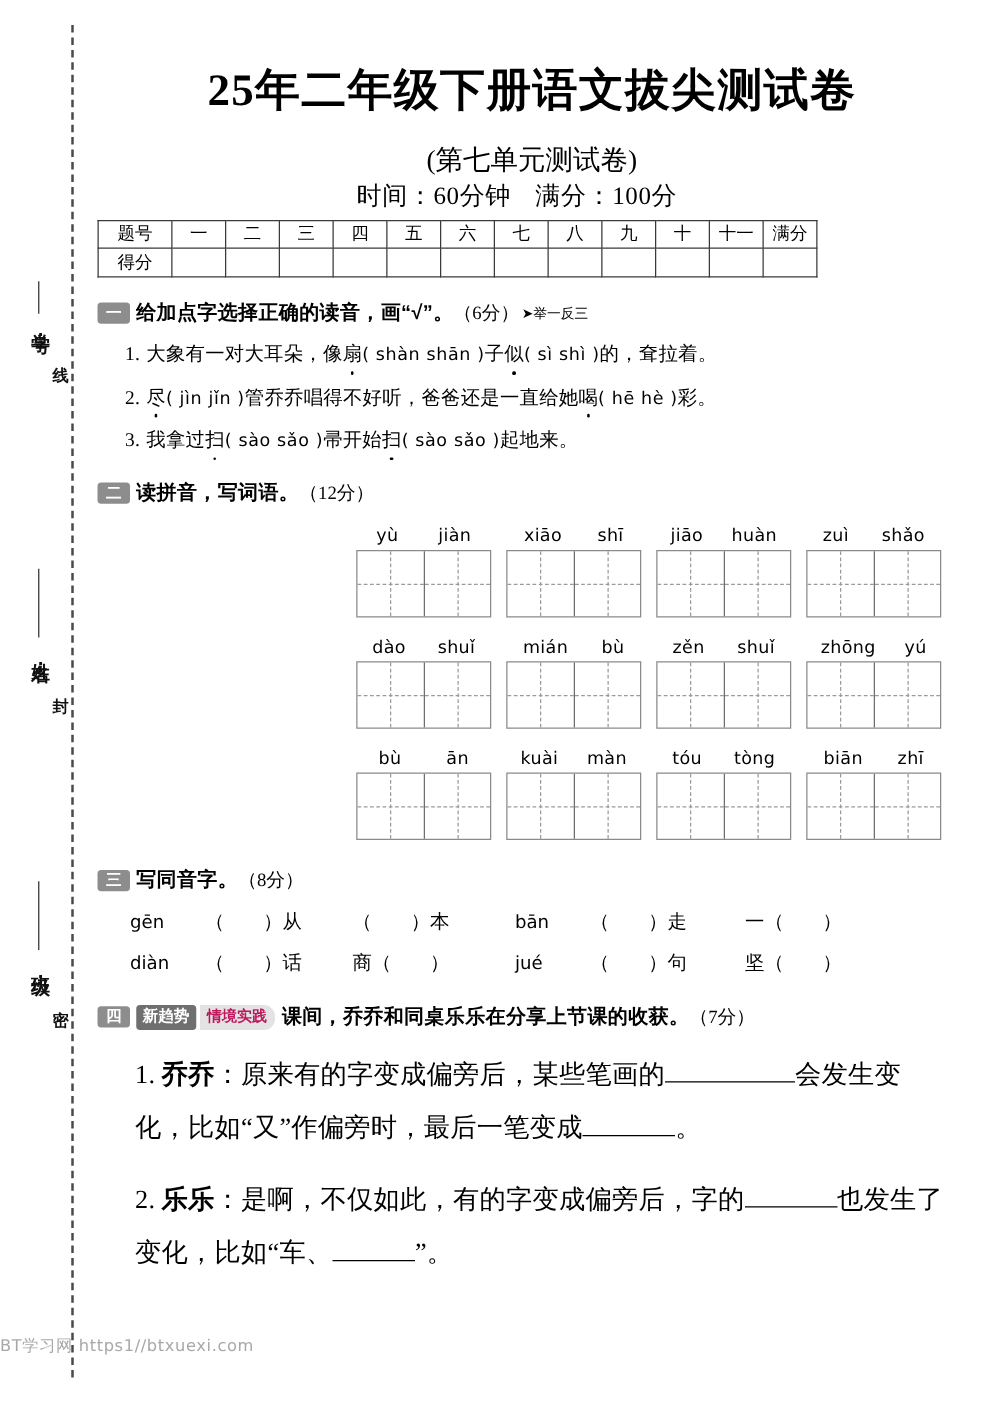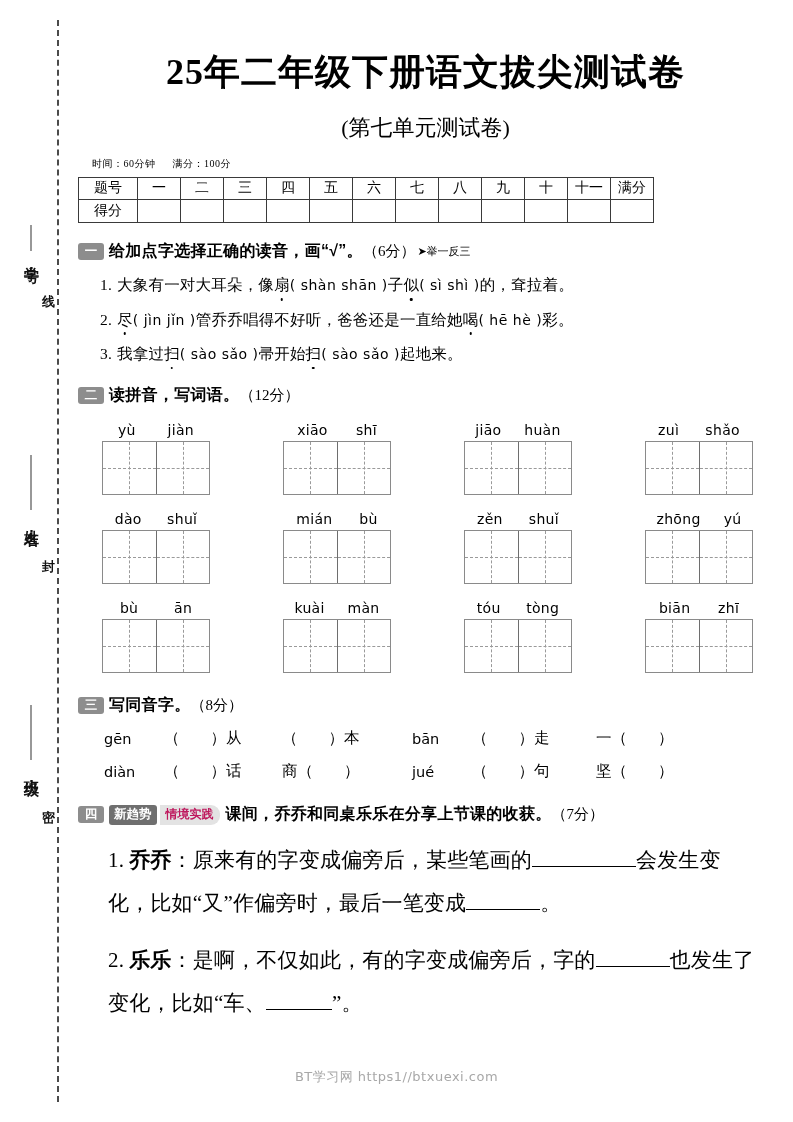--- a/index.html
+++ b/index.html
@@ -100,23 +100,23 @@
   .title-sub {
     text-align: center;
     font-family: "Liberation Serif", "DejaVu Serif", serif;
     font-size: 22px;
     margin-top: 20px;
     color: #000;
   }
 
   
   .meta-line {
-    text-align: left;
-    font-size: 10px;
-    margin-top: 14px;
+    text-align: center;
+    font-size: 20px;
+    margin-top: 0;
     padding-right: 38px;
     color: #000;
     letter-spacing: 0.5px;
   }
   .meta-line span { margin-left: 14px; }
 
   
   .score-table {
     margin: 6px 0 0 0;
     border-collapse: collapse;
@@ -221,21 +221,21 @@
     height: 2.5px;
     border-radius: 50%;
     background: #000;
     transform: translateX(-50%);
   }
   .pin { font-family: "DejaVu Sans", sans-serif; font-size: 14px; letter-spacing: 0.5px; }
 
   
   .grid-row {
     display: flex;
-    justify-content: space-between;
+    justify-content: flex-end;
     margin-top: 16px;
     padding: 0 14px 0 18px;
   }
   .grid-cell-wrap {
     display: flex;
     flex-direction: column;
     align-items: center;
     width: 120px;
   }
   .pinyin-pair {
@@ -314,21 +314,20 @@
   .blank-lg { width: 104px; }
   .blank-md { width: 74px; }
   .blank-sm { width: 66px; }
 
   
   .footer {
     position: absolute;
     left: 0;
     right: 0;
     top: 1068px;
-    text-align: center;
     font-family: "DejaVu Sans", sans-serif;
     font-size: 13px;
     color: #a8a8a8;
     letter-spacing: 0.5px;
   }
 </style>
 </head>
 <body>
 
 <div id="page">

